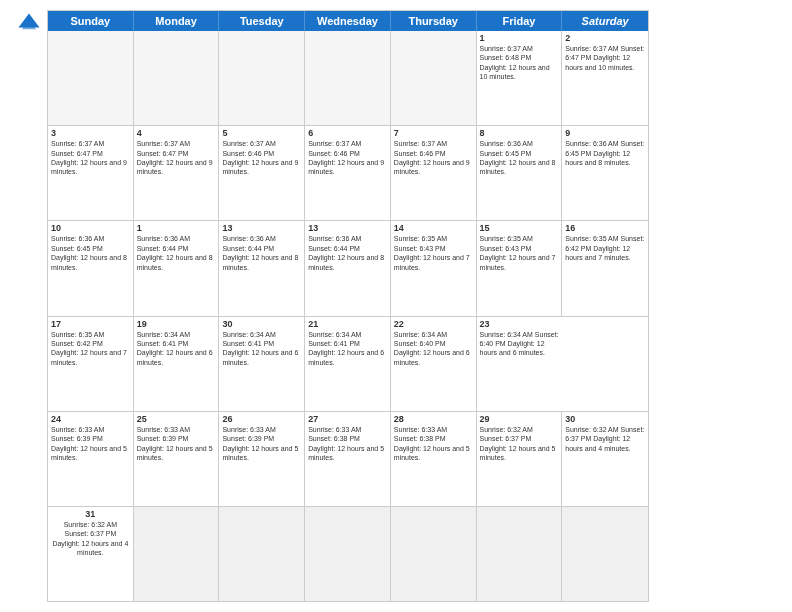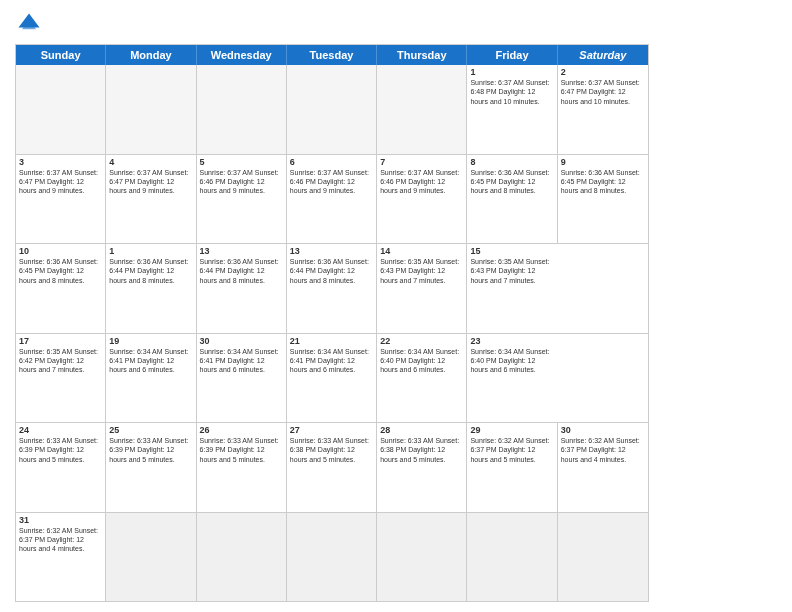--- a/index.html
+++ b/index.html
@@ -8,21 +8,20 @@
       height: 612px;
       background: #ffffff;
       font-family: Arial, sans-serif;
       overflow: hidden;
     }
     .page {
       width: 664px;
       height: 612px;
       padding: 10px 15px;
       display: flex;
-      flex-direction: column;
     }
     .header {
       display: flex;
       justify-content: space-between;
       align-items: flex-start;
       margin-bottom: 6px;
     }
     .logo {
       display: flex;
       align-items: center;
@@ -113,20 +112,21 @@
       margin-bottom: 1px;
       display: block;
     }
     .day-info {
       font-size: 7px;
       line-height: 1.35;
       color: #333;
     }
     .last-row .cal-cell {
       background: #f0f0f0;
+      text-align: center;
     }
     .last-row .cal-cell:not(.empty) {
       background: #ffffff;
     }
   </style>
 </head>
 <body>
 
 <div class="page">
   <div class="header">
@@ -142,22 +142,22 @@
     <div class="title-block">
       <div class="month-title"></div>
       <div class="location"></div>
     </div>
   </div>
 
   <div class="calendar">
     <div class="cal-header" id="cal-header-row">
         <div class="cal-header-cell">Sunday</div>
         <div class="cal-header-cell">Monday</div>
+        <div class="cal-header-cell">Tuesday</div>
         <div class="cal-header-cell">Wednesday</div>
-        <div class="cal-header-cell">Tuesday</div>
         <div class="cal-header-cell">Thursday</div>
         <div class="cal-header-cell">Friday</div>
         <div class="cal-header-cell">Saturday</div>
       </div>
     <div class="cal-body" id="cal-body">
         <div class="cal-row">
           <div class="cal-cell empty"></div>
           <div class="cal-cell empty"></div>
           <div class="cal-cell empty"></div>
           <div class="cal-cell empty"></div>
@@ -264,20 +264,27 @@
 Daylight: 12 hours
 and 7 minutes.</div>
           </div>
           <div class="cal-cell">
             <span class="day-num">15</span>
             <div class="day-info">Sunrise: 6:35 AM
 Sunset: 6:43 PM
 Daylight: 12 hours
 and 7 minutes.</div>
           </div>
+          <div class="cal-cell">
+            <span class="day-num">16</span>
+            <div class="day-info">Sunrise: 6:35 AM
+Sunset: 6:42 PM
+Daylight: 12 hours
+and 7 minutes.</div>
+          </div>
         </div>
         <div class="cal-row">
           <div class="cal-cell">
             <span class="day-num">17</span>
             <div class="day-info">Sunrise: 6:35 AM
 Sunset: 6:42 PM
 Daylight: 12 hours
 and 7 minutes.</div>
           </div>
           <div class="cal-cell">

